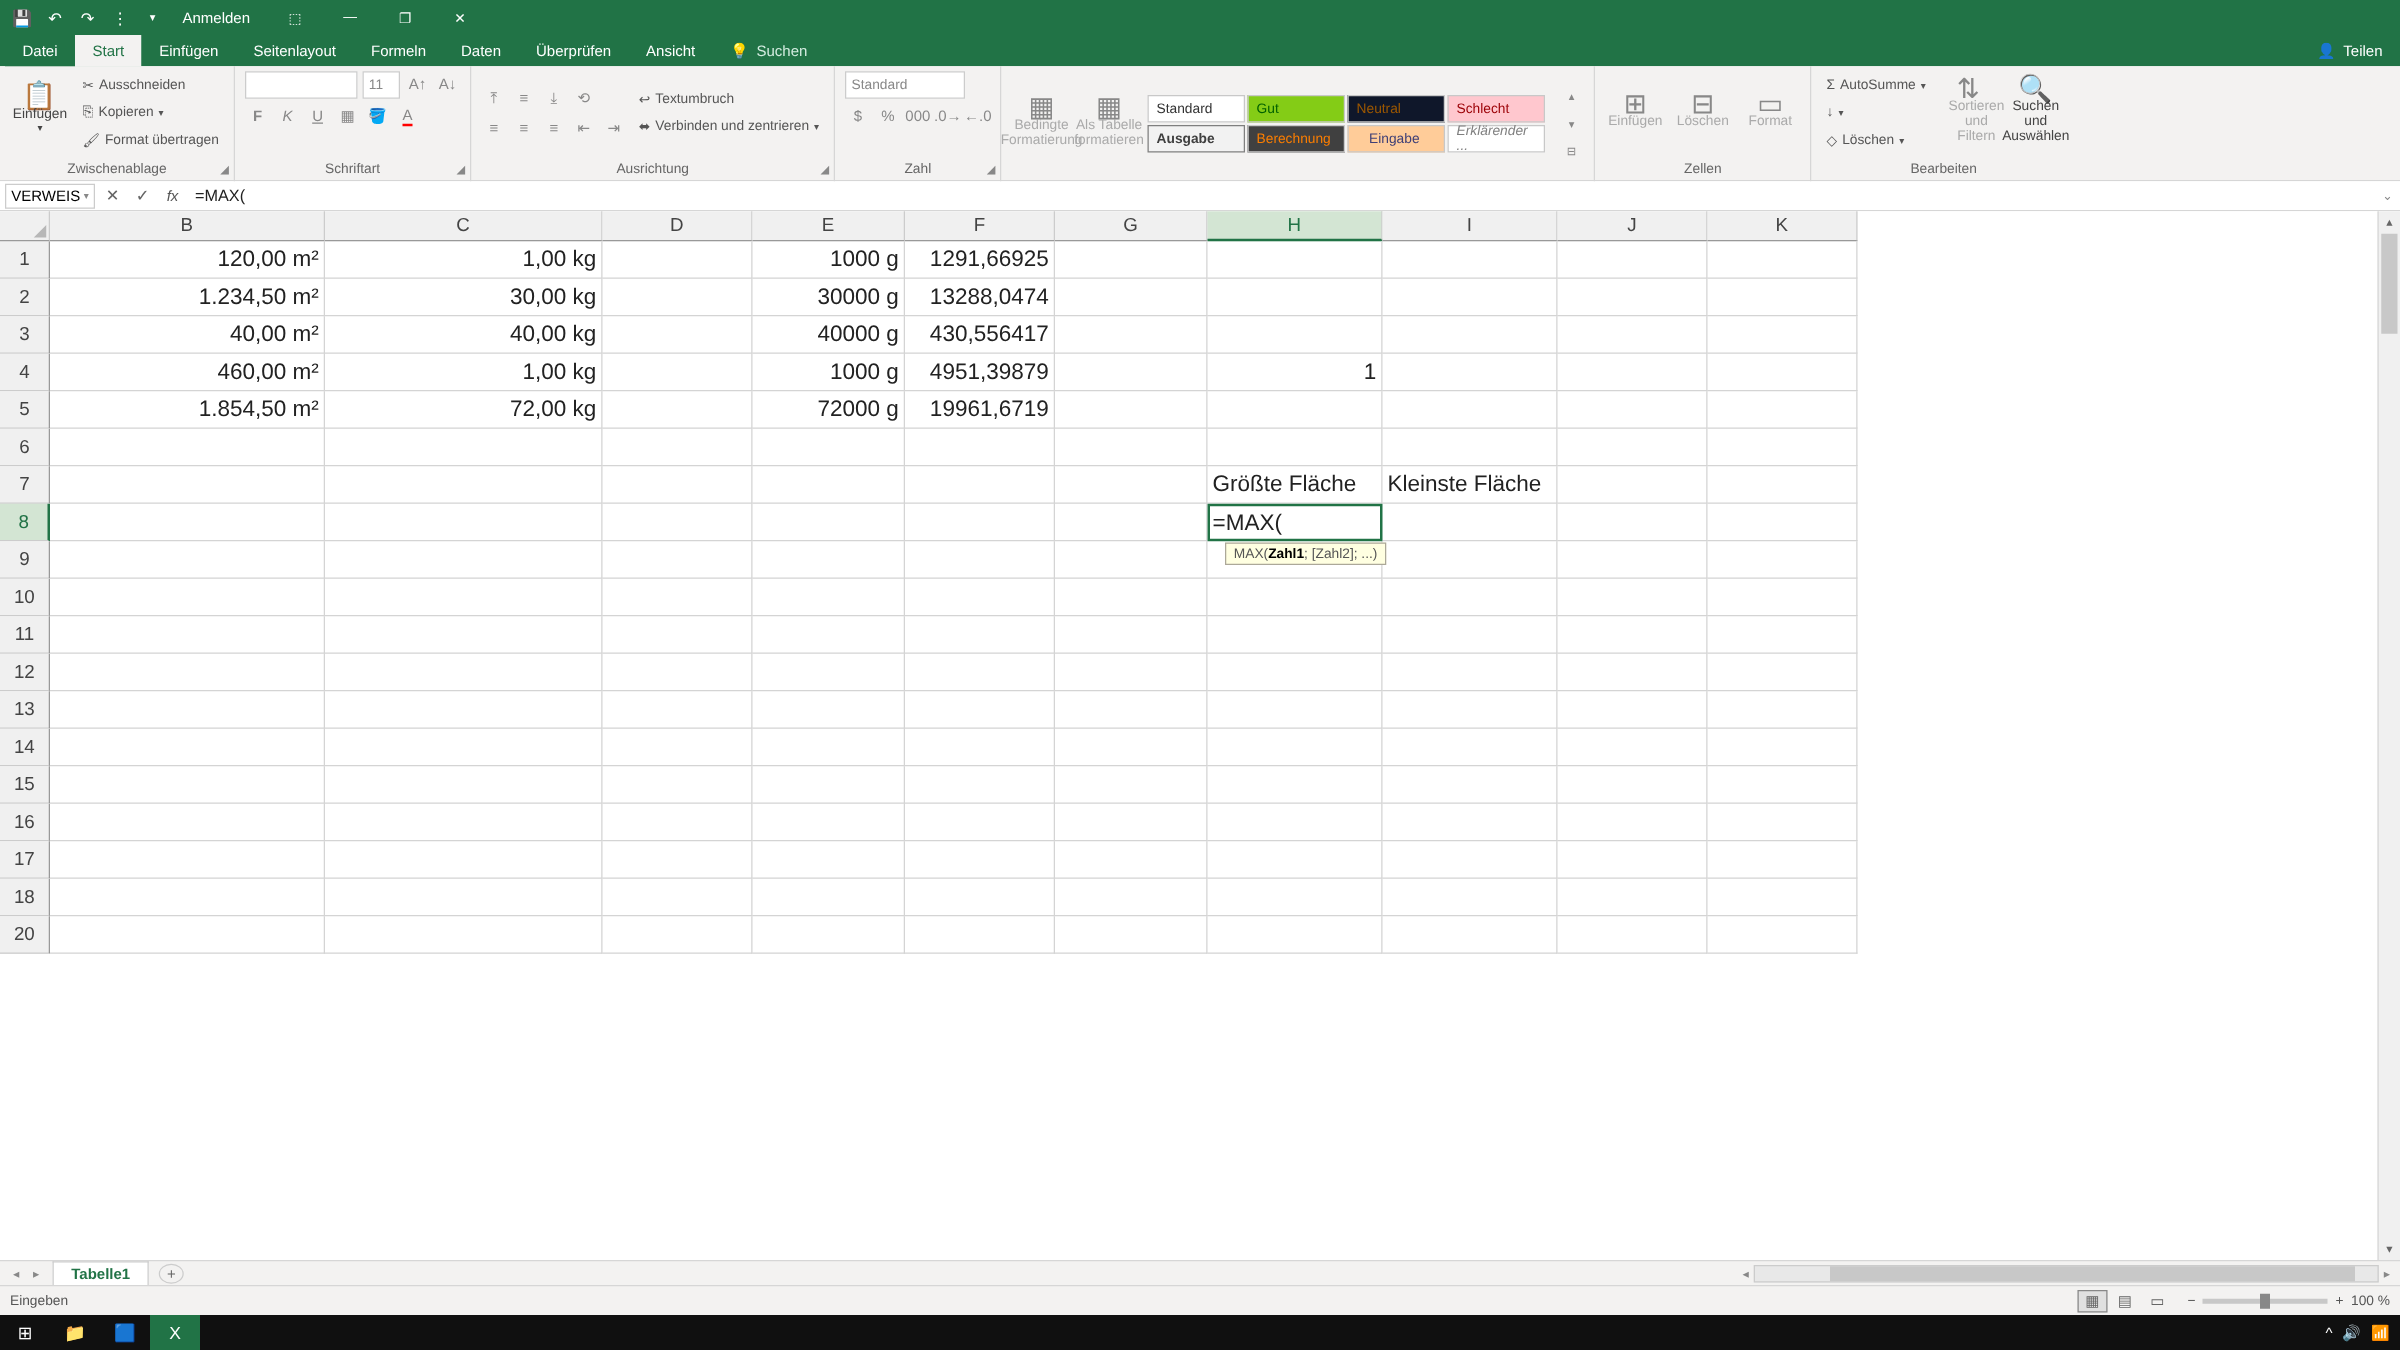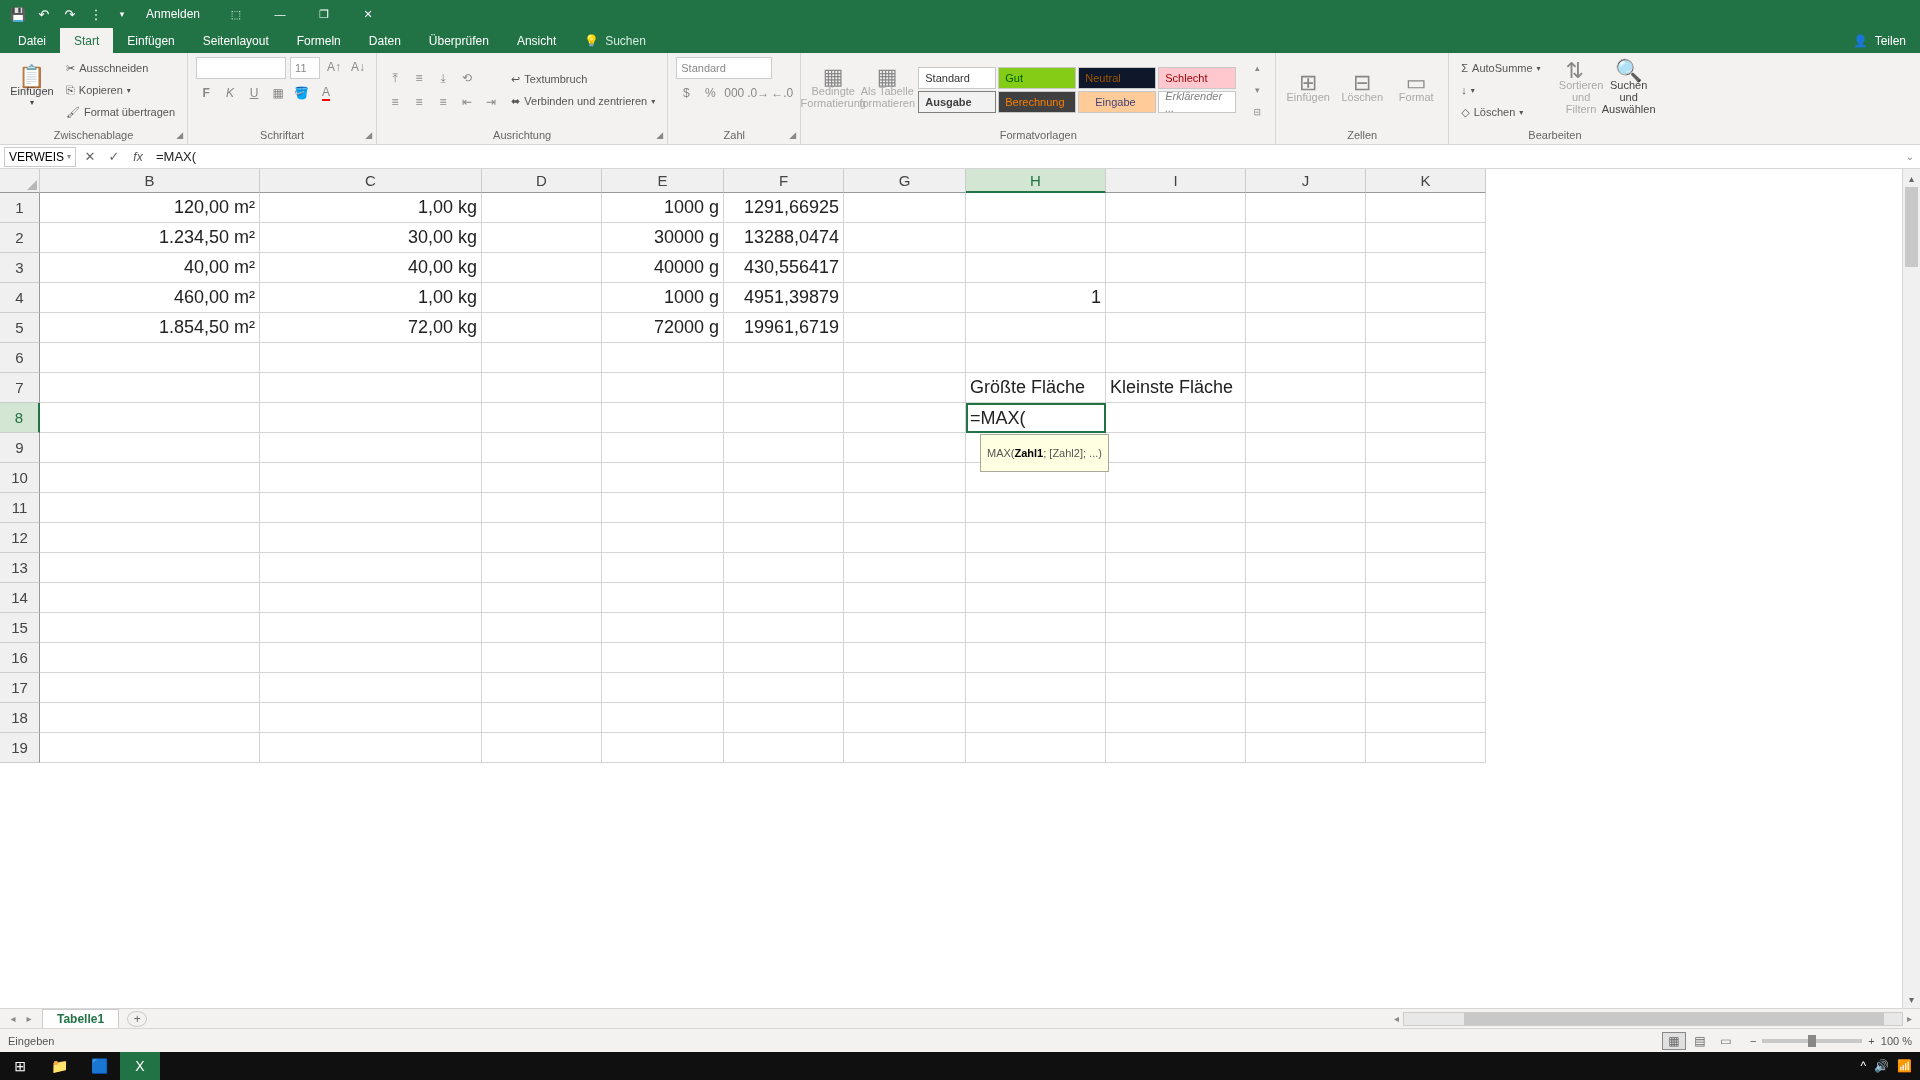--- a/index.html
+++ b/index.html
@@ -64,21 +64,21 @@
 .rowh { background: #f0f0f0; border-right: 1px solid #999; border-bottom: 1px solid #ccc; text-align: center; font-size: 15px; color: #444; display: flex; align-items: center; justify-content: center; }
 .rowh.active { background: #d3e5d3; color: #217346; border-right: 2px solid #217346; }
 .cell { border-right: 1px solid #d4d4d4; border-bottom: 1px solid #d4d4d4; font-size: 18px; color: #222; display: flex; align-items: center; padding: 0 4px; }
 .cell.right { justify-content: flex-end; }
 .cell.left { justify-content: flex-start; }
 .cell.editing { border: 2px solid #217346; padding: 0 2px; background: #fff; z-index: 5; position: relative; }
 .scroll-v { position: absolute; right: 0; top: 0; bottom: 0; width: 18px; background: #f0f0f0; border-left: 1px solid #d6d6d6; }
 .scroll-v .thumb { position: absolute; top: 18px; left: 2px; right: 2px; height: 80px; background: #c8c8c8; }
 .scroll-v .arr { height: 18px; display: flex; align-items: center; justify-content: center; font-size: 10px; color: #666; }
 
-.tooltip-fn { position: absolute; background: #ffffe1; border: 1px solid #aca899; font-size: 11px; padding: 12px 6px; color: #555; z-index: 10; white-space: nowrap; }
+.tooltip-fn { position: absolute; background: #ffffe1; border: 1px solid #aca899; font-size: 11px; padding: 2px 6px; color: #555; z-index: 10; white-space: nowrap; }
 .tooltip-fn b { color: #000; font-weight: bold; }
 
 
 .sheettabs { height: 20px; background: #f3f2f1; border-top: 1px solid #d6d6d6; display: flex; align-items: center; font-size: 12px; }
 .sheettabs .nav { display: flex; gap: 2px; padding: 0 6px; color: #888; }
 .sheettabs .nav span { width: 14px; text-align: center; font-size: 10px; }
 .sheettabs .tab { background: #fff; border: 1px solid #ccc; border-bottom: none; padding: 2px 14px; font-size: 12px; color: #217346; font-weight: bold; }
 .sheettabs .add { width: 20px; height: 16px; border: 1px solid #ccc; border-radius: 50%; display: flex; align-items: center; justify-content: center; margin-left: 8px; color: #666; font-size: 12px; }
 .sheettabs .hscroll { flex: 1; display: flex; justify-content: flex-end; align-items: center; padding-right: 4px; }
 .sheettabs .htrack { width: 500px; height: 14px; background: #e8e8e8; border: 1px solid #ccc; position: relative; }
@@ -265,21 +265,20 @@
           <div class="style-cell eingabe">Eingabe</div>
           <div class="style-cell erkl">Erklärender ...</div>
         </div>
       </div>
       <div style="display:flex;flex-direction:column;gap:2px;margin-left:4px;">
         <div class="mini" style="font-size:9px;">▴</div>
         <div class="mini" style="font-size:9px;">▾</div>
         <div class="mini" style="font-size:9px;">⊟</div>
       </div>
     </div>
-    <div class="label"><span>Formatvorlagen</span></div>
   </div>
 
   <div class="rgroup">
     <div class="body">
       <div class="big-btn disabled">
           <div class="ico">⊞</div>
           <span>Einfügen</span>
         </div>
       <div class="big-btn disabled">
           <div class="ico">⊟</div>
@@ -542,21 +541,21 @@
       <div class="cell right"></div>
       <div class="cell right"></div>
       <div class="cell right"></div>
       <div class="cell right"></div>
       <div class="cell right"></div>
       <div class="cell right"></div>
       <div class="cell right"></div>
       <div class="cell right"></div>
       <div class="cell right"></div>
       <div class="cell right"></div>
-      <div class="rowh">19</div>
+      <div class="rowh">20</div>
       <div class="cell right"></div>
       <div class="cell right"></div>
       <div class="cell right"></div>
       <div class="cell right"></div>
       <div class="cell right"></div>
       <div class="cell right"></div>
       <div class="cell right"></div>
       <div class="cell right"></div>
       <div class="cell right"></div>
       <div class="cell right"></div>

